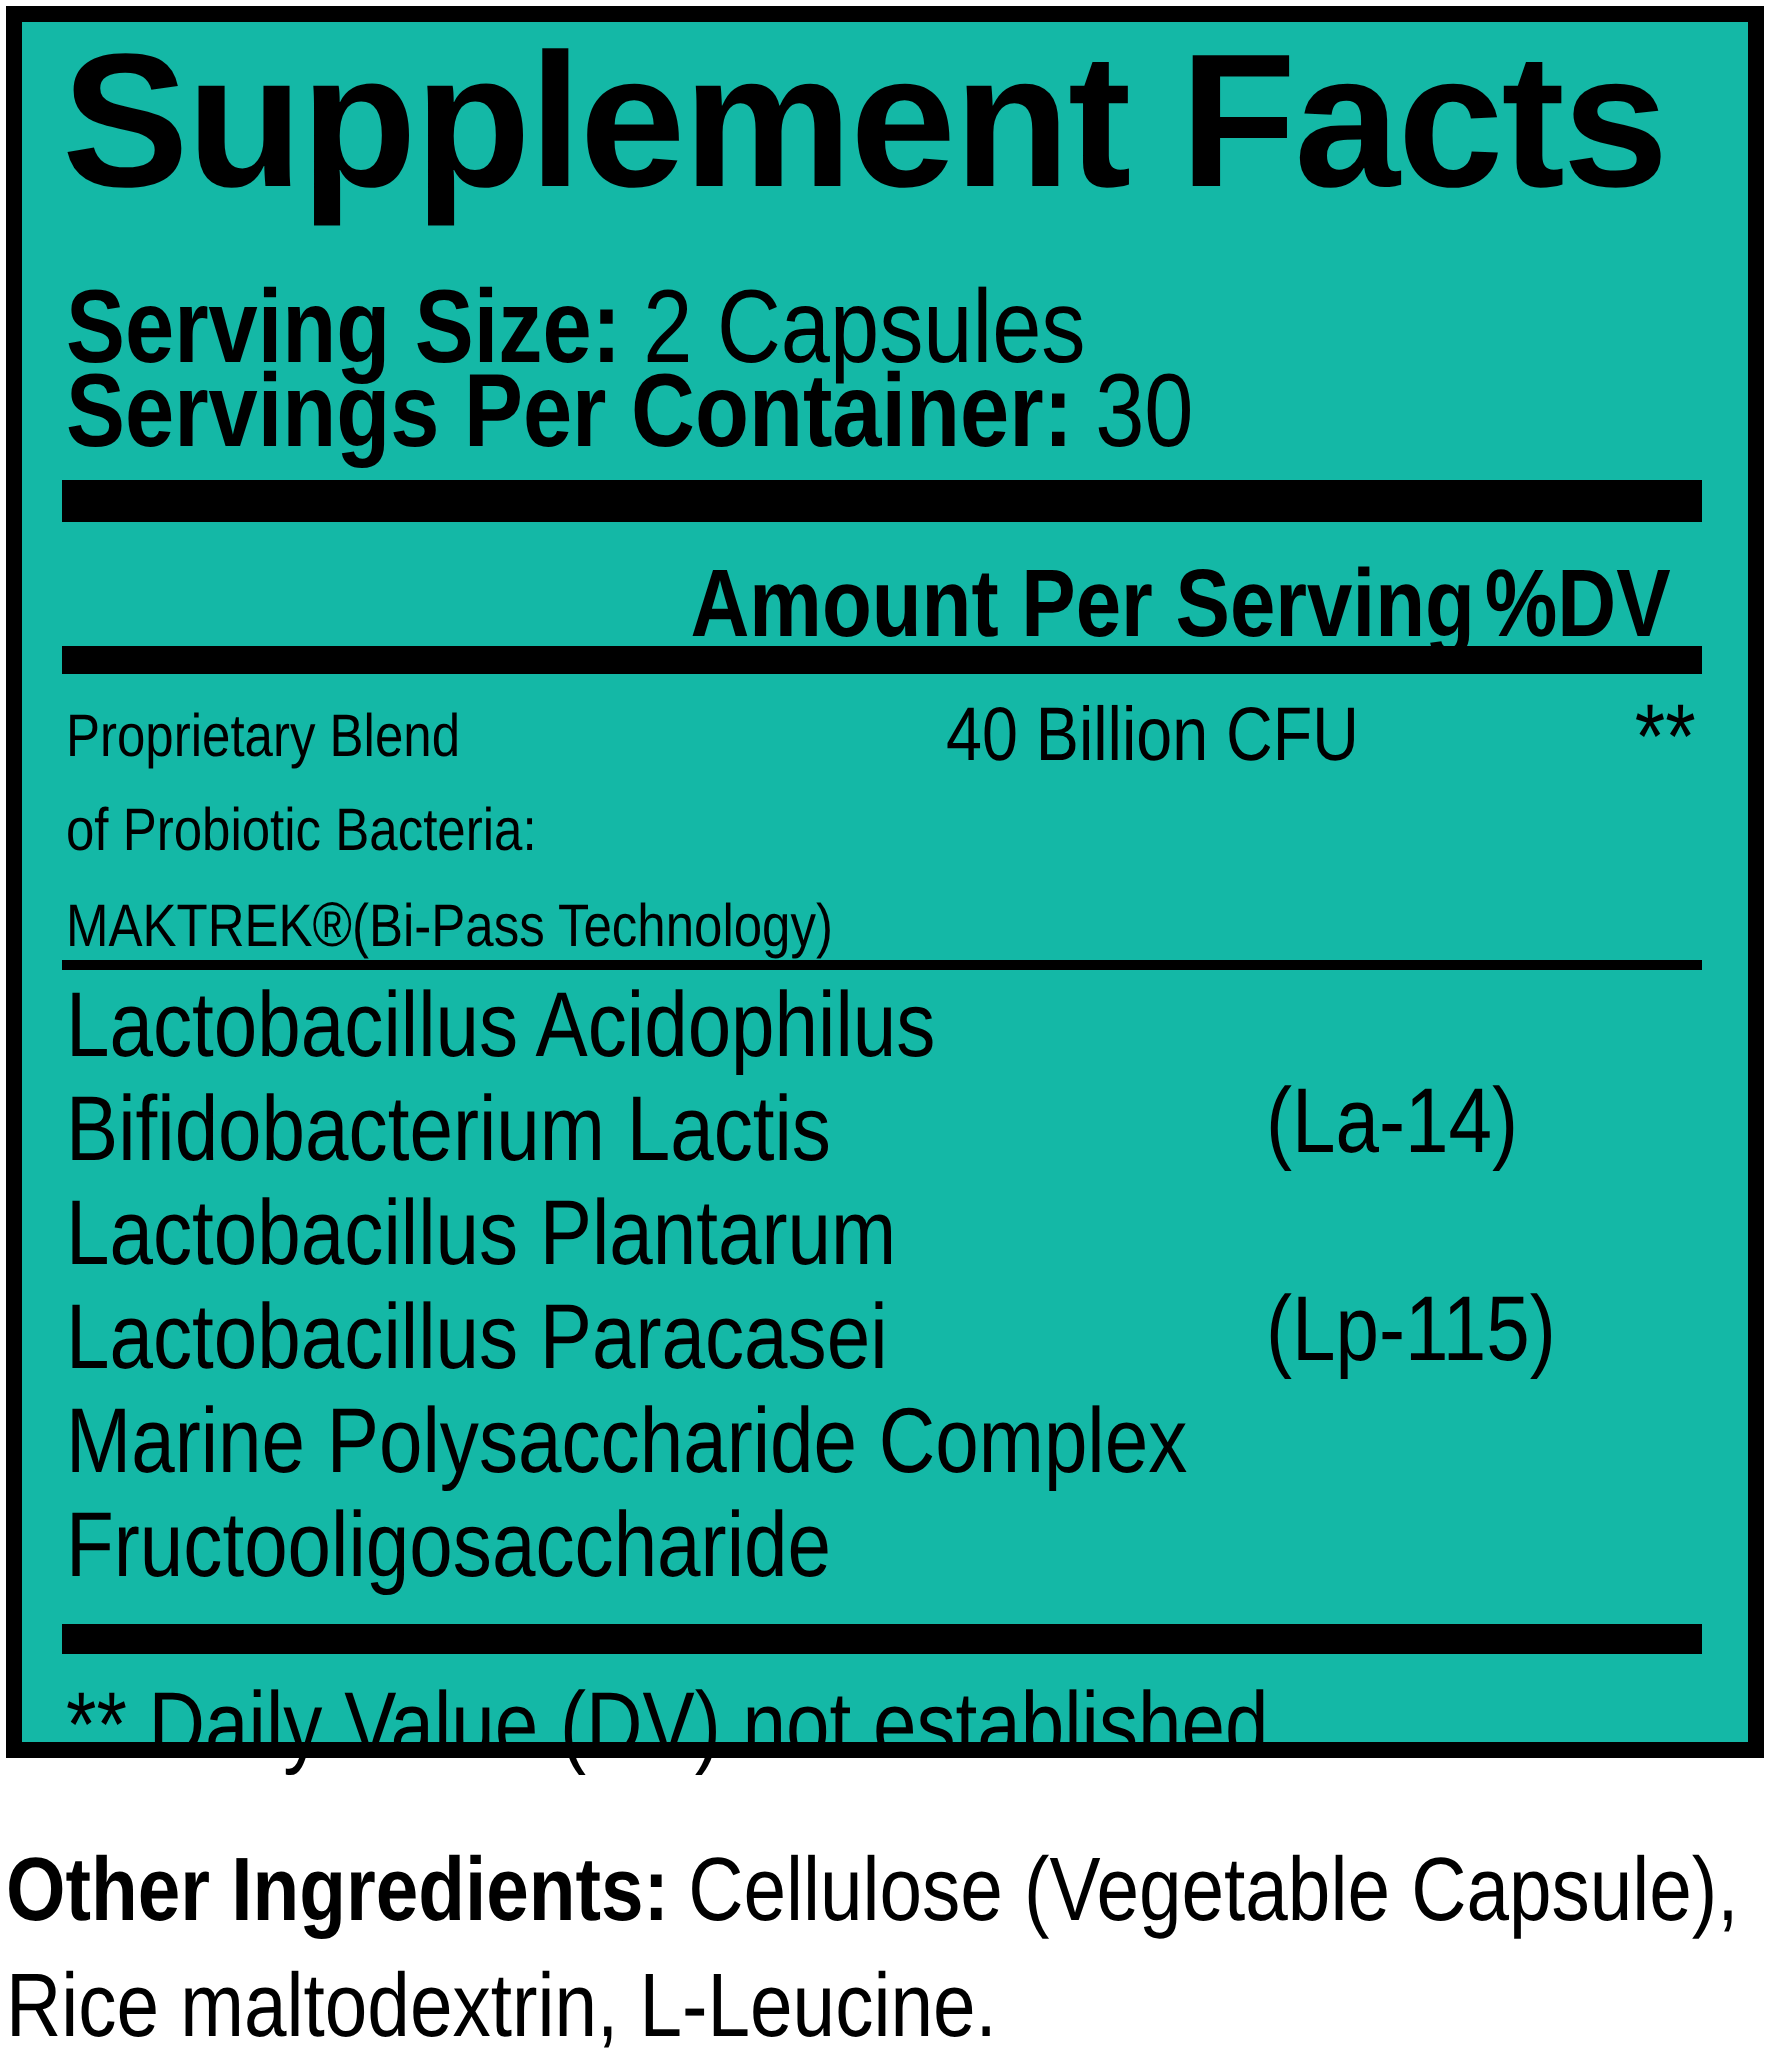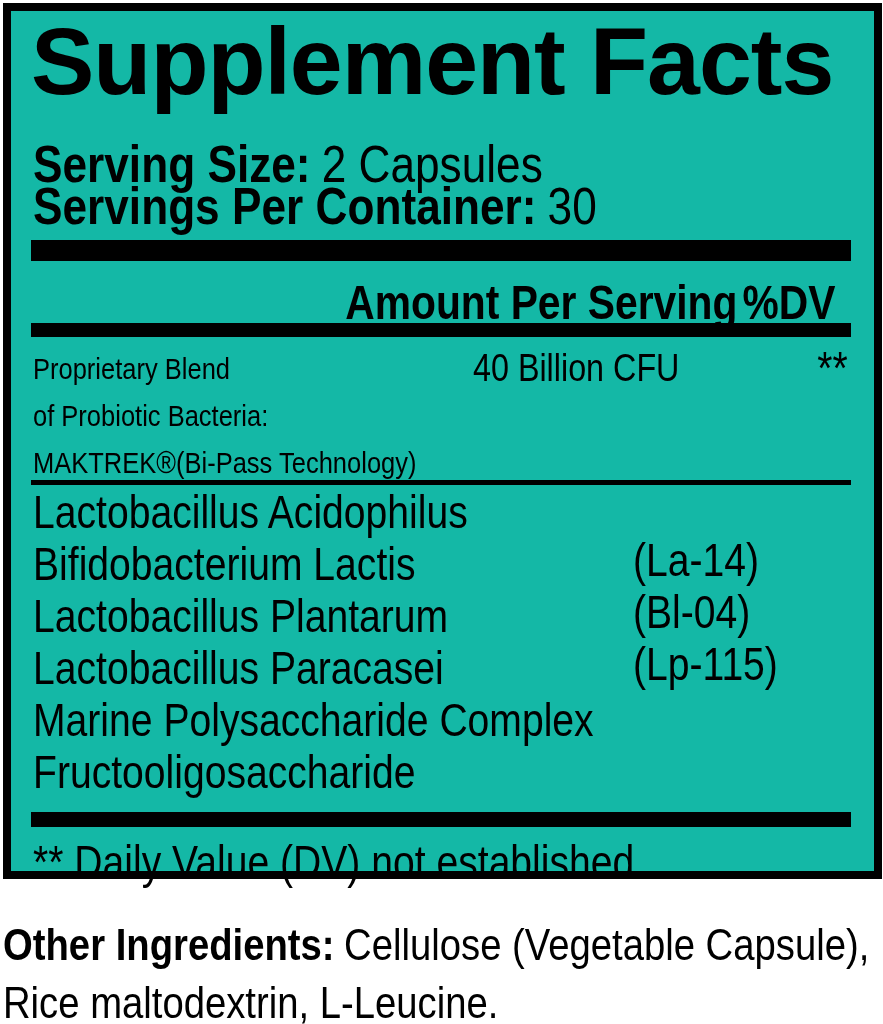--- a/index.html
+++ b/index.html
@@ -96,21 +96,20 @@
 
   <div class="rule-thin"></div>
 
   <div class="strains">
     <div class="strain-row">
       <span class="cx">Lactobacillus Acidophilus</span>
       <span class="strain-id"><span class="cx">(La-14)</span></span>
     </div>
     <div class="strain-row">
       <span class="cx">Bifidobacterium Lactis</span>
-      <span class="strain-id"><span class="cx">(Bl-04)</span></span>
     </div>
     <div class="strain-row">
       <span class="cx">Lactobacillus Plantarum</span>
       <span class="strain-id"><span class="cx">(Lp-115)</span></span>
     </div>
     <div class="strain-row">
       <span class="cx">Lactobacillus Paracasei</span>
     </div>
     <div class="strain-row">
       <span class="cx">Marine Polysaccharide Complex</span>

